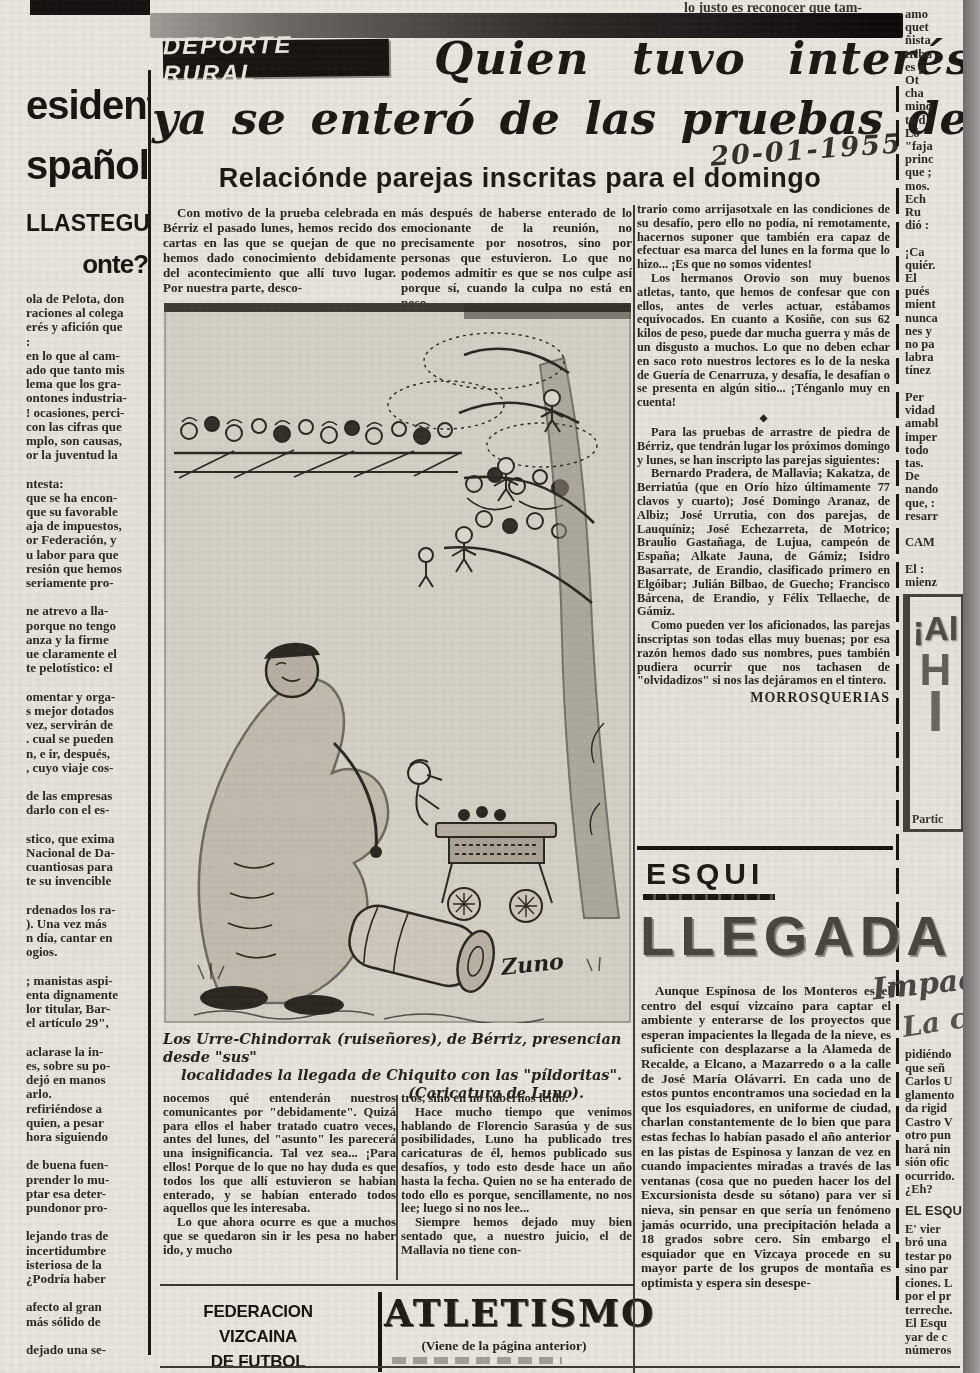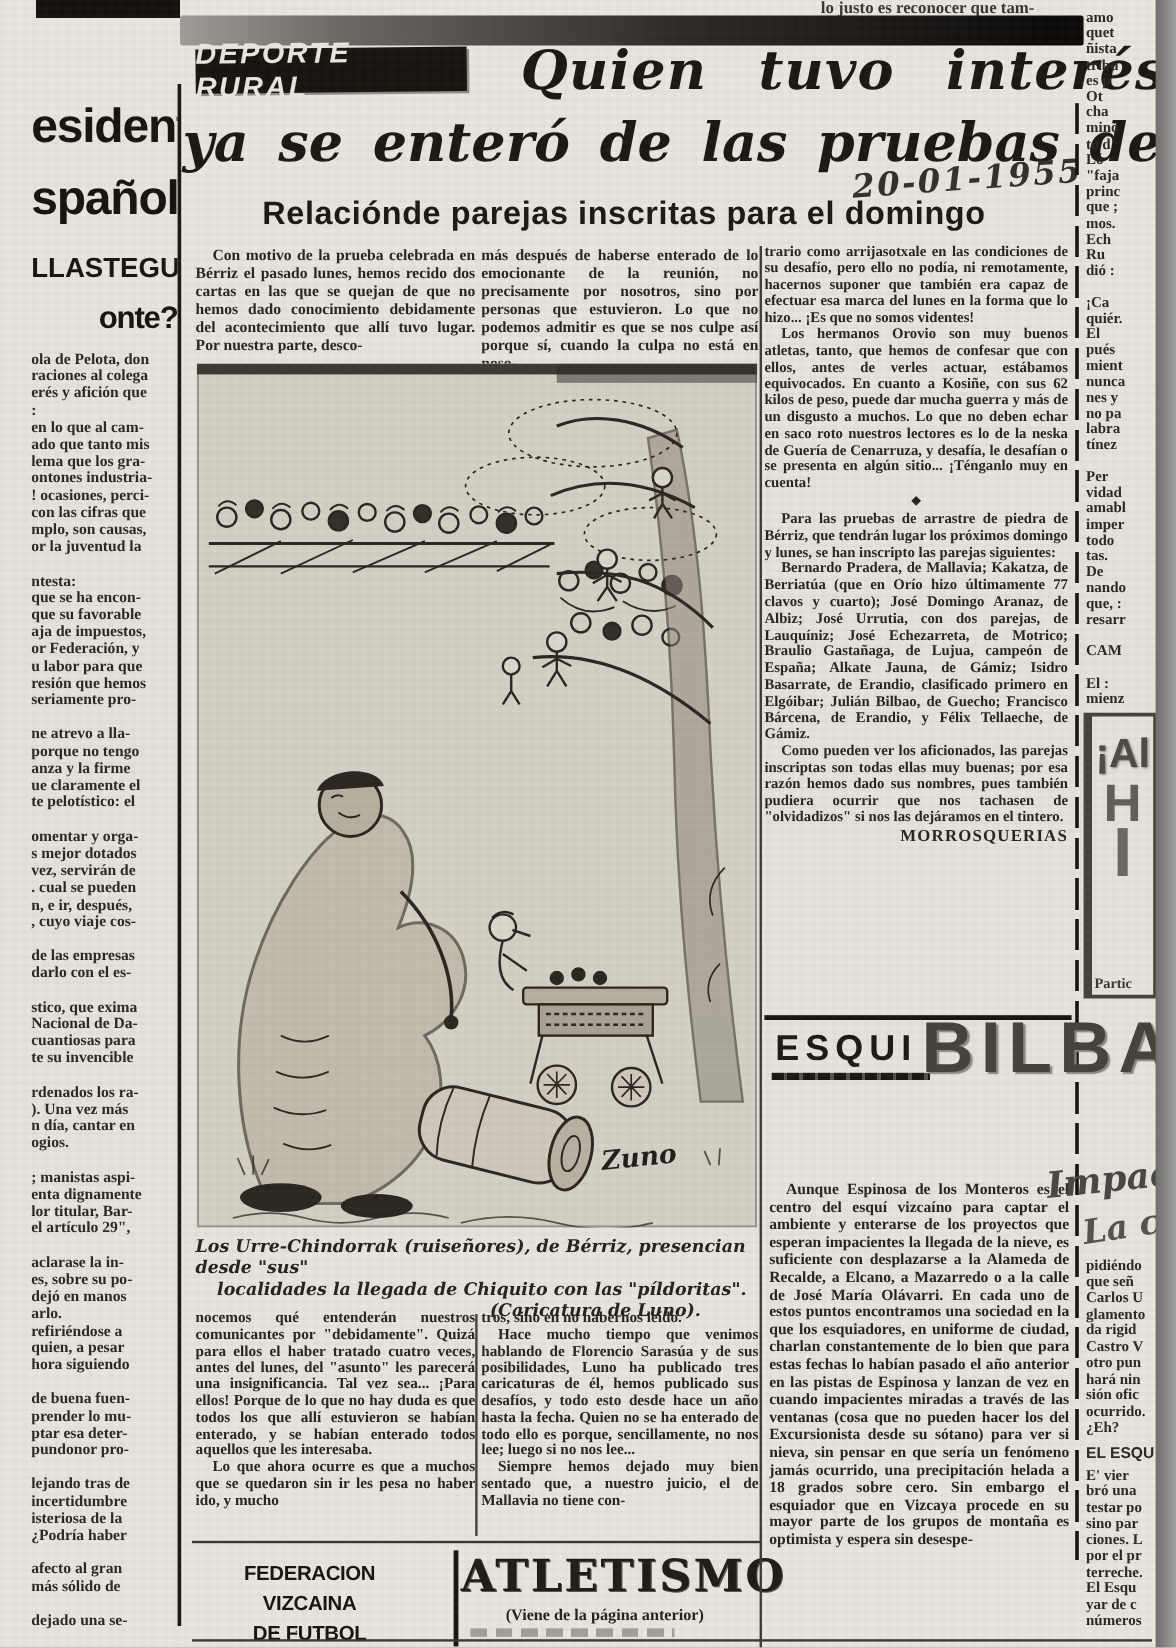--- a/index.html
+++ b/index.html
@@ -368,21 +368,21 @@
   <div class="abs atl-bar-left"></div>
   <div class="abs atl-title">ATLETISMO</div>
   <div class="abs atl-sub">(Viene de la página anterior)</div>
   <div class="abs atl-smudge"></div>
   <div class="abs bottom-rule"></div>
 
   <div class="abs col3-divider"></div>
   <div class="abs esqui-rule"></div>
   <div class="abs esqui-kicker">ESQUI</div>
   <div class="abs esqui-underline"></div>
-  <div class="abs bilba">BILBA</div>
+  <div class="abs llegada">LLEGADA</div>
   <div class="abs esqui-body">
     <p>Aunque Espinosa de los Monteros es el centro del esquí vizcaíno para captar el ambiente y enterarse de los proyectos que esperan impacientes la llegada de la nieve, es suficiente con desplazarse a la Alameda de Recalde, a Elcano, a Mazarredo o a la calle de José María Olávarri. En cada uno de estos puntos encontramos una sociedad en la que los esquiadores, en uniforme de ciudad, charlan constantemente de lo bien que para estas fechas lo habían pasado el año anterior en las pistas de Espinosa y lanzan de vez en cuando impacientes miradas a través de las ventanas (cosa que no pueden hacer los del Excursionista desde su sótano) para ver si nieva, sin pensar en que sería un fenómeno jamás ocurrido, una precipitación helada a 18 grados sobre cero. Sin embargo el esquiador que en Vizcaya procede en su mayor parte de los grupos de montaña es optimista y espera sin desespe-</p>
   </div>
   <div class="abs hand-impac">Impac</div>
   <div class="abs hand-lac">La c</div>
 
   <div class="abs divider-right"></div>
   <div class="abs rc-top prelines">amo
 quet
 ñista

